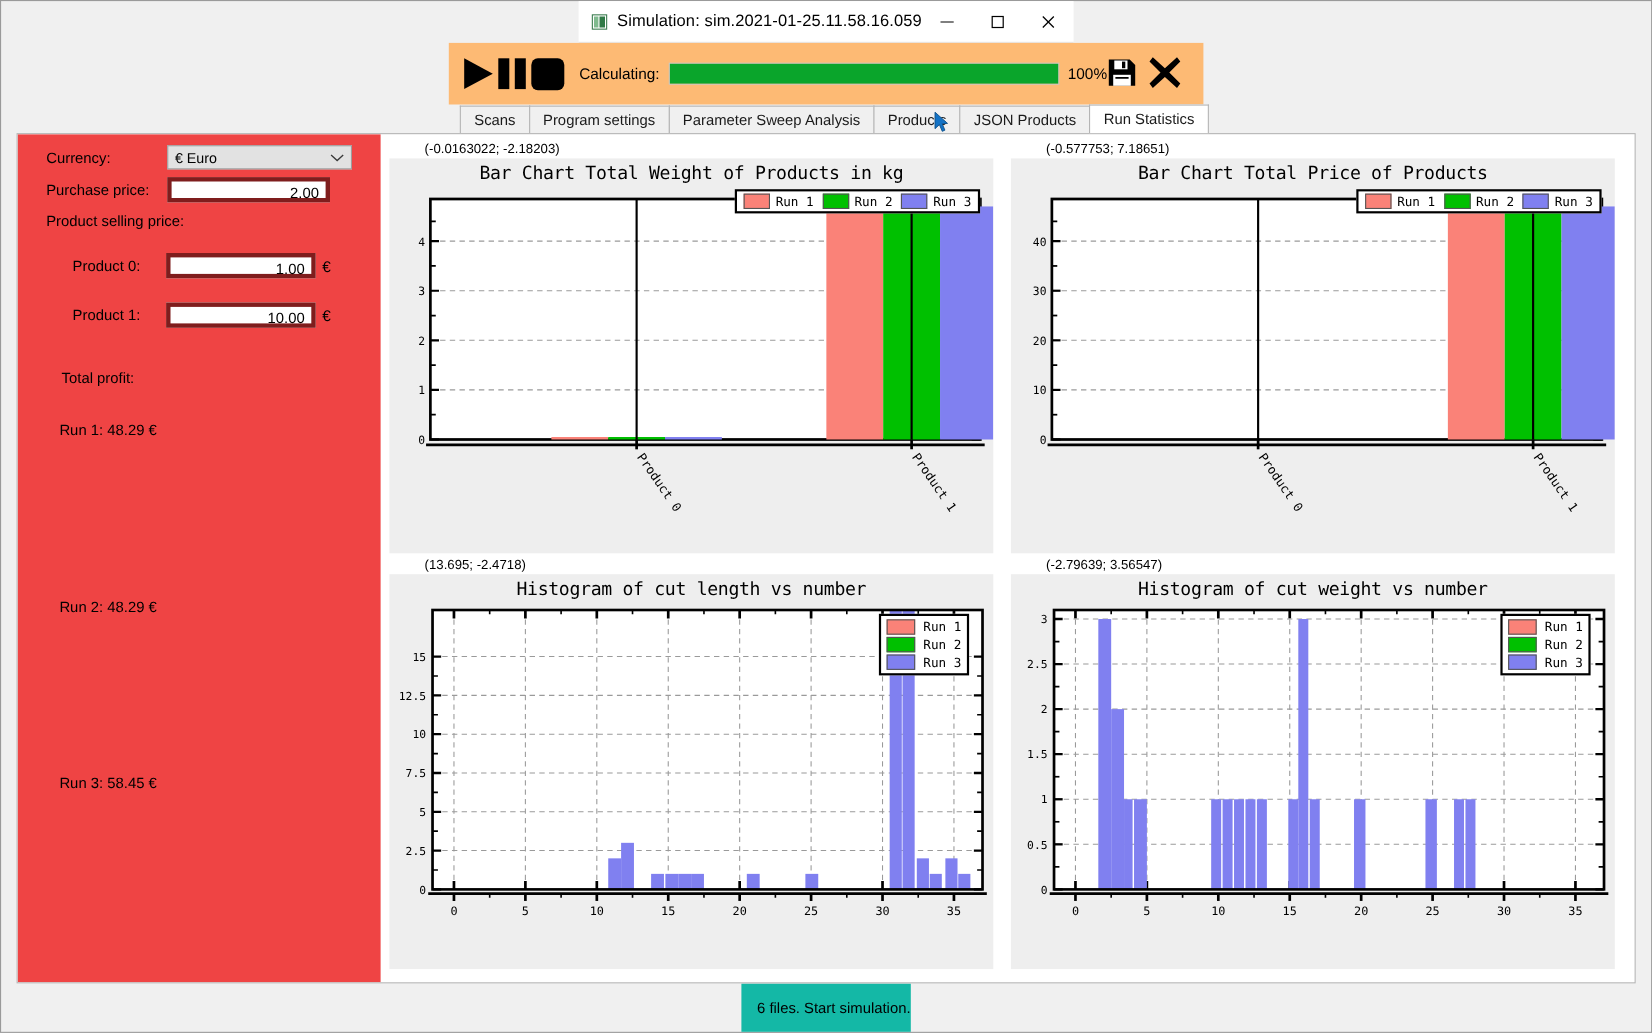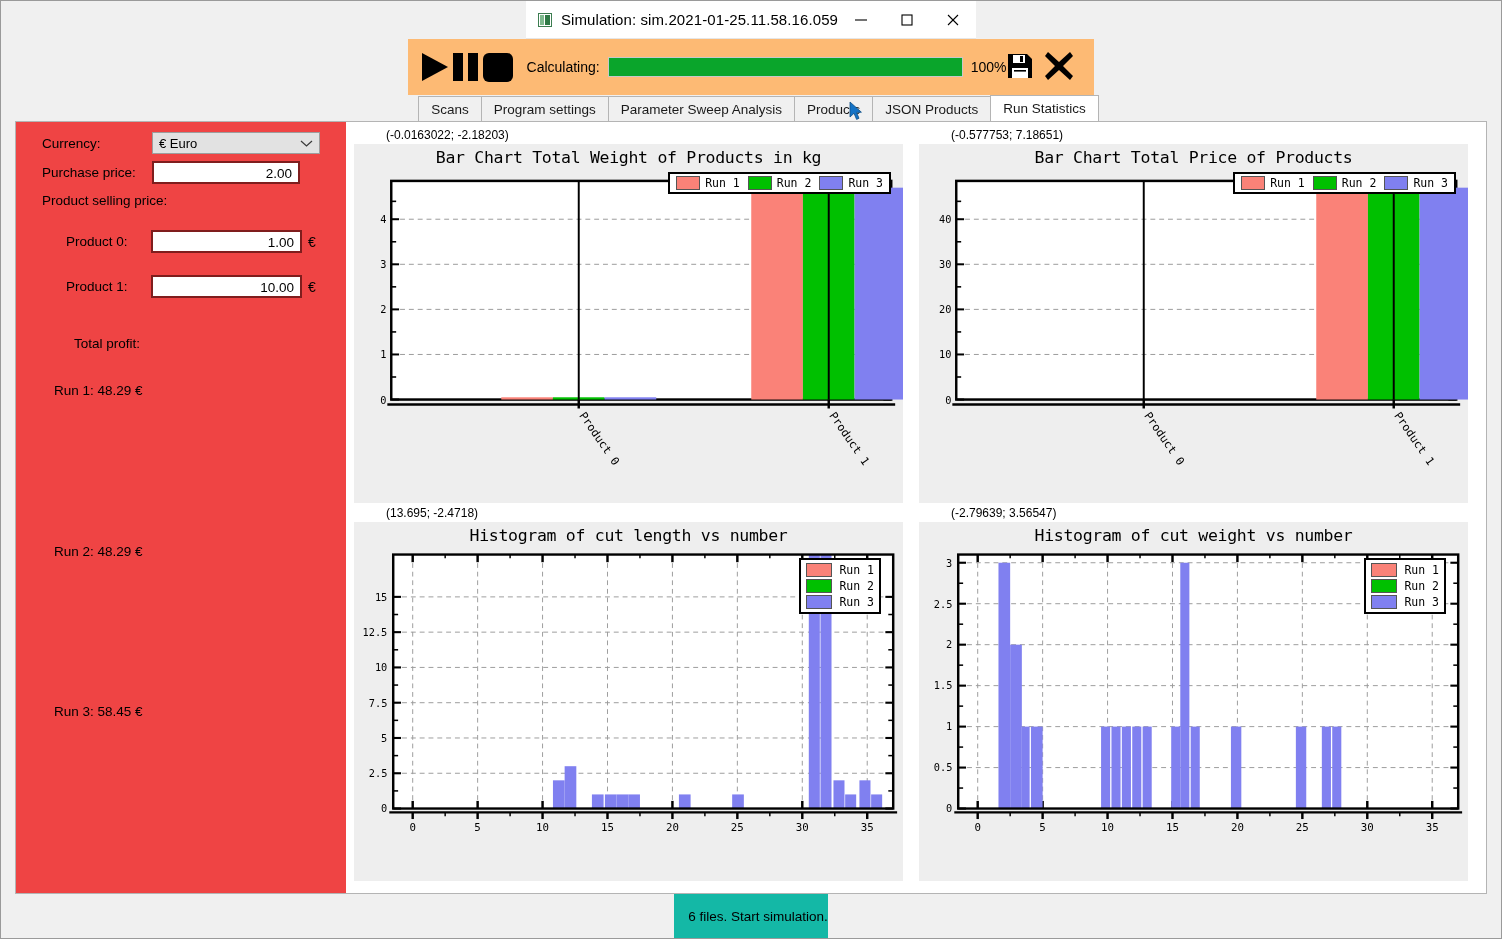--- a/index.html
+++ b/index.html
@@ -120,32 +120,32 @@
     background:#e2e2e2; border:1px solid #9d9d9d;
     display:flex; align-items:center;
     padding:0 6px; font-size:13px;
     position:relative; cursor:default;
   }
   .combo .chev { margin-left:auto; }
   .purchase-row { padding-left:26px; margin-top:7px; }
   .purchase-row .lbl { width:110px; }
   .num-input {
     width:148px; height:23px;
-    border:2px solid #7f1d1d; background:#fff;
+    border:4px solid #7f1d1d; background:#fff;
     text-align:right; padding:0 6px;
     font-size:13.5px; line-height:21px;
     font-family:"Liberation Sans", sans-serif;
     cursor:text;
   }
   .psp { padding-left:26px; margin-top:9px; font-size:13.5px; }
   .prod-row { padding-left:50px; margin-top:22px; }
   .prod-row .lbl { width:85px; }
-  .prod-row .num-input { width:151px; }
+  .prod-row .num-input { width:136px; }
   .cur-suffix { margin-left:6px; font-size:14px; }
-  .total-profit { padding-left:58px; margin-top:38px; font-size:13.5px; }
+  .total-profit { padding-left:40px; margin-top:38px; font-size:13.5px; }
   .run-line { padding-left:38px; font-size:13.5px; }
   .run-1 { margin-top:32px; }
   .run-2 { margin-top:146px; }
   .run-3 { margin-top:145px; }
 
   .charts {
     flex:1 1 auto; position:relative;
     display:grid;
     grid-template-columns:1fr 1fr;
     grid-template-rows:1fr 1fr;

